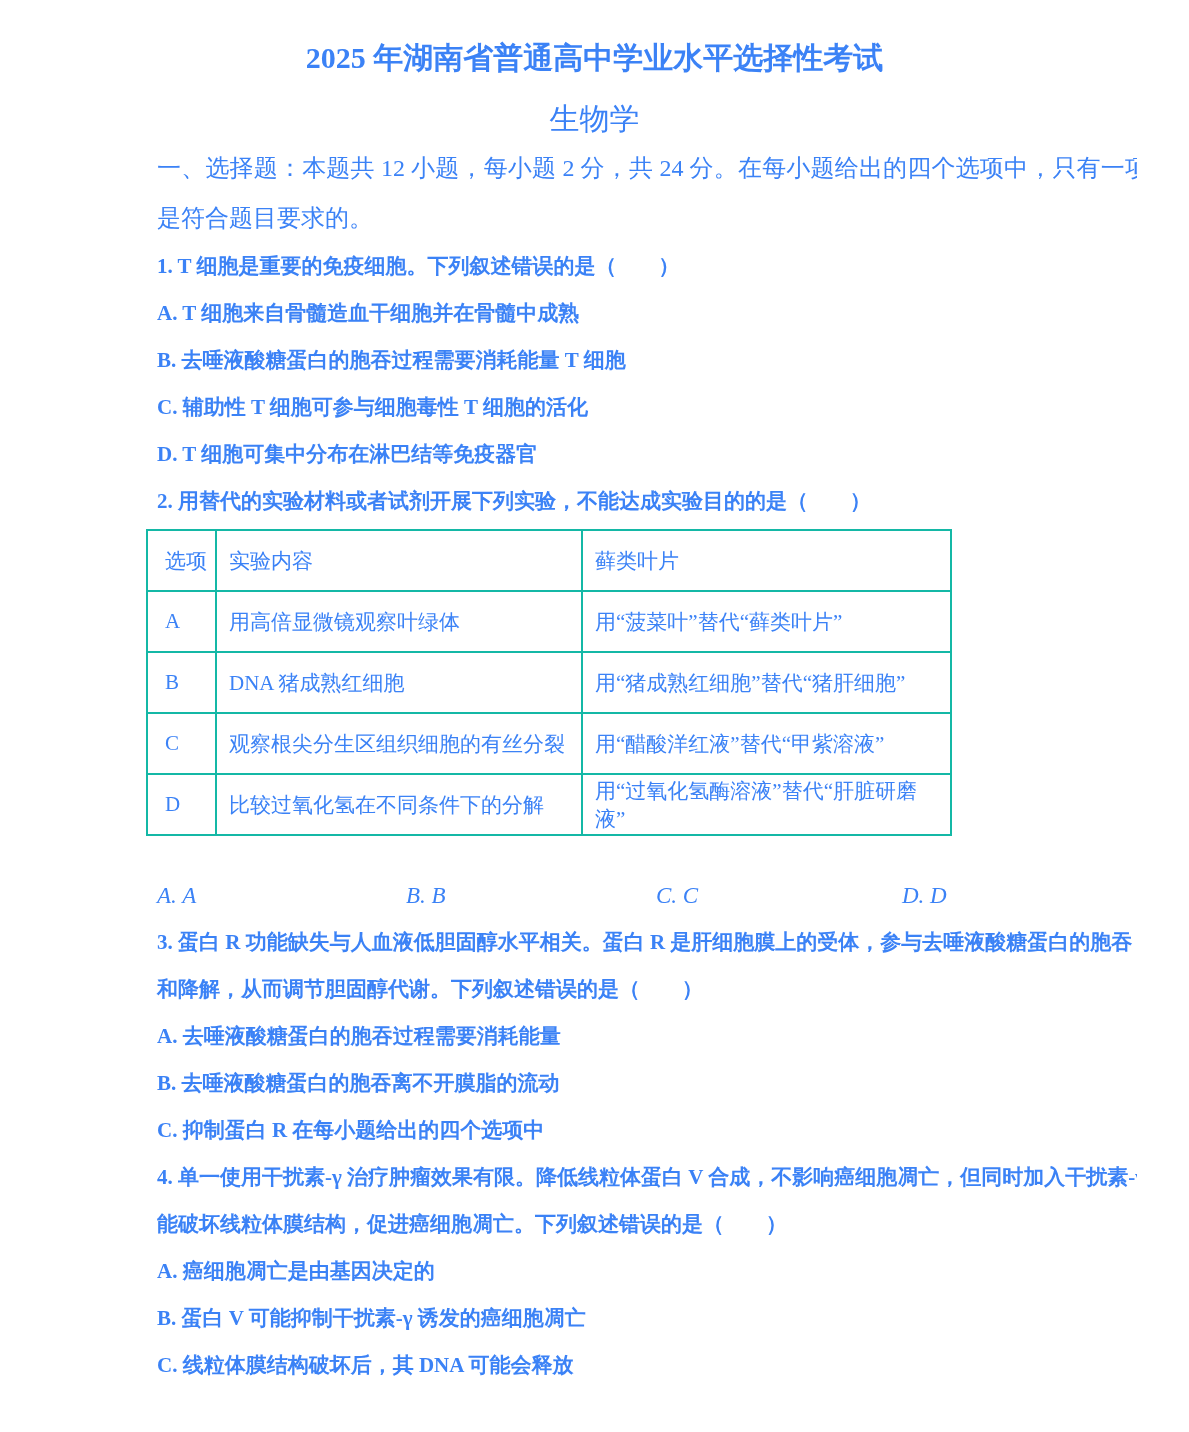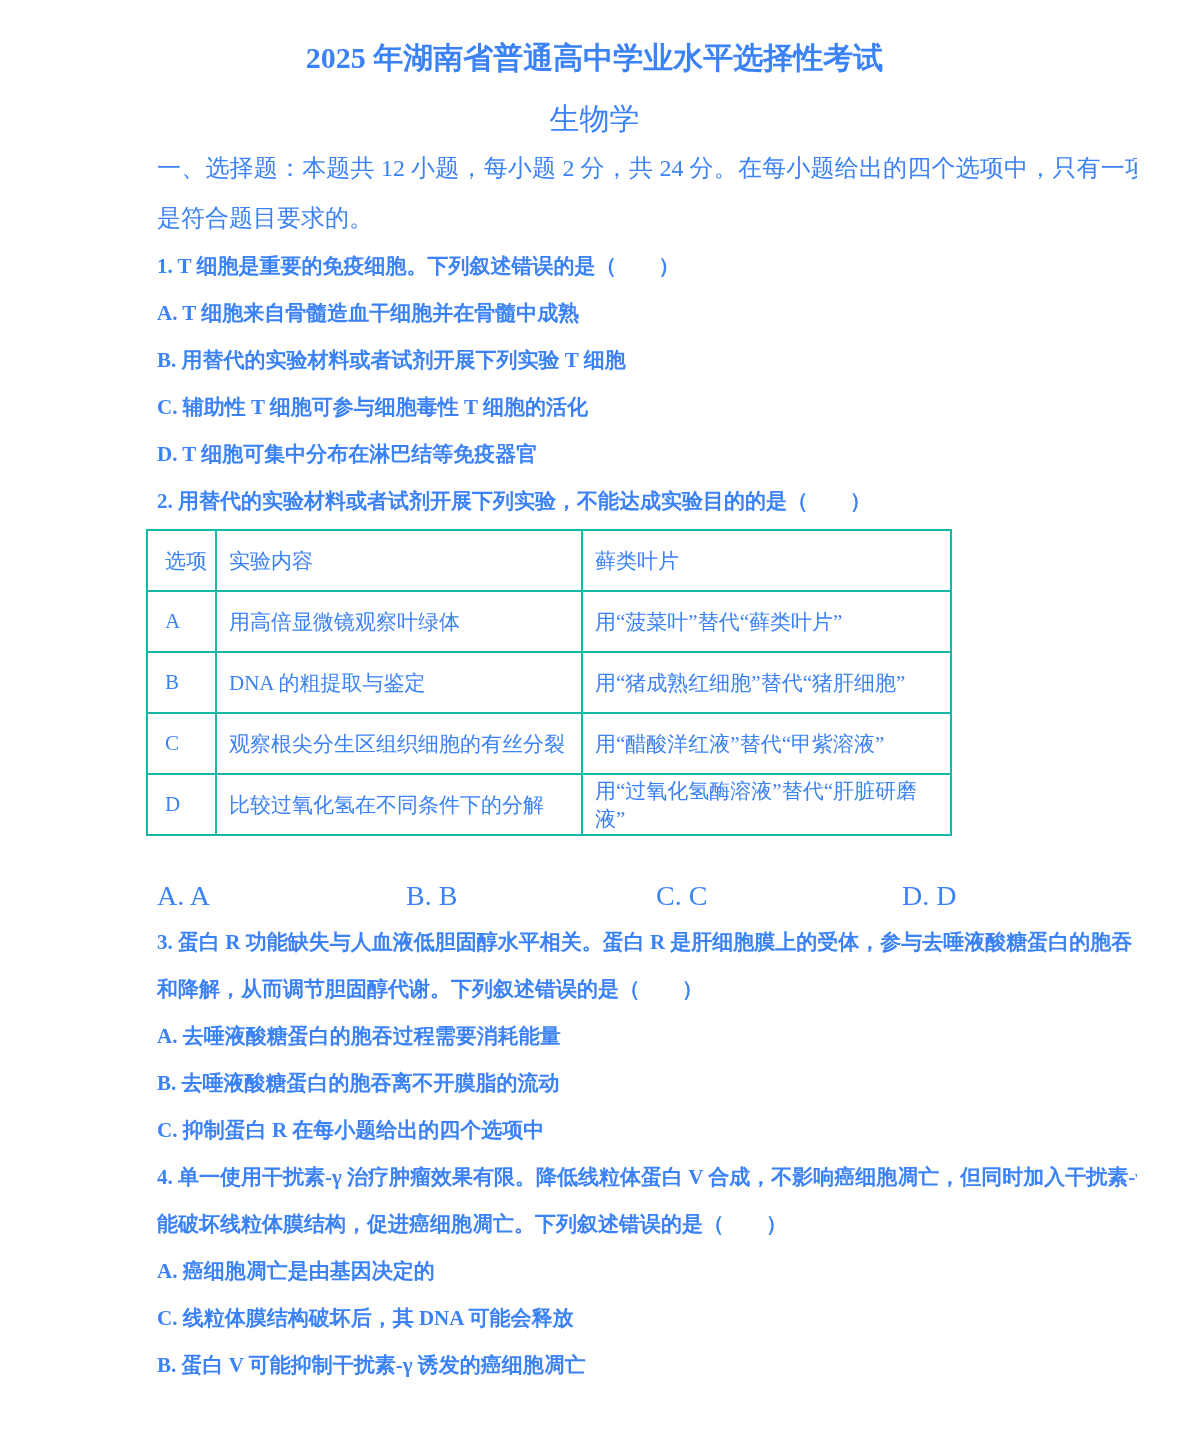--- a/index.html
+++ b/index.html
@@ -63,38 +63,39 @@
     padding: 0 6px 0 12px;
     font-weight: normal;
     text-align: left;
     vertical-align: middle;
   }
   table.qtable th:first-child, table.qtable td:first-child { padding-left: 17px; }
   .answers {
     display: grid;
     grid-template-columns: 249px 250px 246px 1fr;
     margin: 36px 0 0 0;
-    font-size: 28px;
+    font-size: 23px;
     line-height: 47px;
+    font-style: italic;
   }
 </style>
 </head>
 <body>
 
 <div class="page">
   <div class="title">2025 年湖南省普通高中学业水平选择性考试</div>
   <div class="subtitle">生物学</div>
 
   <div class="content">
     <p class="heading">一、选择题：本题共 12 小题，每小题 2 分，共 24 分。在每小题给出的四个选项中，只有一项是符合题目要求的。</p>
 
     <section>
       <p class="line">1. T 细胞是重要的免疫细胞。下列叙述错误的是（　　）</p>
       <p class="line">A. T 细胞来自骨髓造血干细胞并在骨髓中成熟</p>
-      <p class="line">B. 用替代的实验材料或者试剂开展下列实验 T 细胞</p>
+      <p class="line">B. 去唾液酸糖蛋白的胞吞过程需要消耗能量 T 细胞</p>
       <p class="line">C. 辅助性 T 细胞可参与细胞毒性 T 细胞的活化</p>
       <p class="line">D. T 细胞可集中分布在淋巴结等免疫器官</p>
     </section>
 
     <section>
       <p class="line">2. 用替代的实验材料或者试剂开展下列实验，不能达成实验目的的是（　　）</p>
 
       <table class="qtable">
         <colgroup>
             <col class="c1">
@@ -109,21 +110,21 @@
           </tr>
         </thead>
         <tbody>
           <tr>
             <td>A</td>
             <td>用高倍显微镜观察叶绿体</td>
             <td>用“菠菜叶”替代“藓类叶片”</td>
           </tr>
           <tr>
             <td>B</td>
-            <td>DNA 的粗提取与鉴定</td>
+            <td>DNA 猪成熟红细胞</td>
             <td>用“猪成熟红细胞”替代“猪肝细胞”</td>
           </tr>
           <tr>
             <td>C</td>
             <td>观察根尖分生区组织细胞的有丝分裂</td>
             <td>用“醋酸洋红液”替代“甲紫溶液”</td>
           </tr>
           <tr>
             <td>D</td>
             <td>比较过氧化氢在不同条件下的分解</td>
@@ -143,17 +144,17 @@
     <section>
       <p class="line">3. 蛋白 R 功能缺失与人血液低胆固醇水平相关。蛋白 R 是肝细胞膜上的受体，参与去唾液酸糖蛋白的胞吞和降解，从而调节胆固醇代谢。下列叙述错误的是（　　）</p>
       <p class="line">A. 去唾液酸糖蛋白的胞吞过程需要消耗能量</p>
       <p class="line">B. 去唾液酸糖蛋白的胞吞离不开膜脂的流动</p>
       <p class="line">C. 抑制蛋白 R 在每小题给出的四个选项中</p>
     </section>
 
     <section>
       <p class="line">4. 单一使用干扰素-γ 治疗肿瘤效果有限。降低线粒体蛋白 V 合成，不影响癌细胞凋亡，但同时加入干扰素-γ 能破坏线粒体膜结构，促进癌细胞凋亡。下列叙述错误的是（　　）</p>
       <p class="line">A. 癌细胞凋亡是由基因决定的</p>
+      <p class="line">B. 蛋白 V 可能抑制干扰素-γ 诱发的癌细胞凋亡</p>
       <p class="line">C. 线粒体膜结构破坏后，其 DNA 可能会释放</p>
-      <p class="line">B. 蛋白 V 可能抑制干扰素-γ 诱发的癌细胞凋亡</p>
     </section>
   </div>
 </div>
 
 </body></html>

